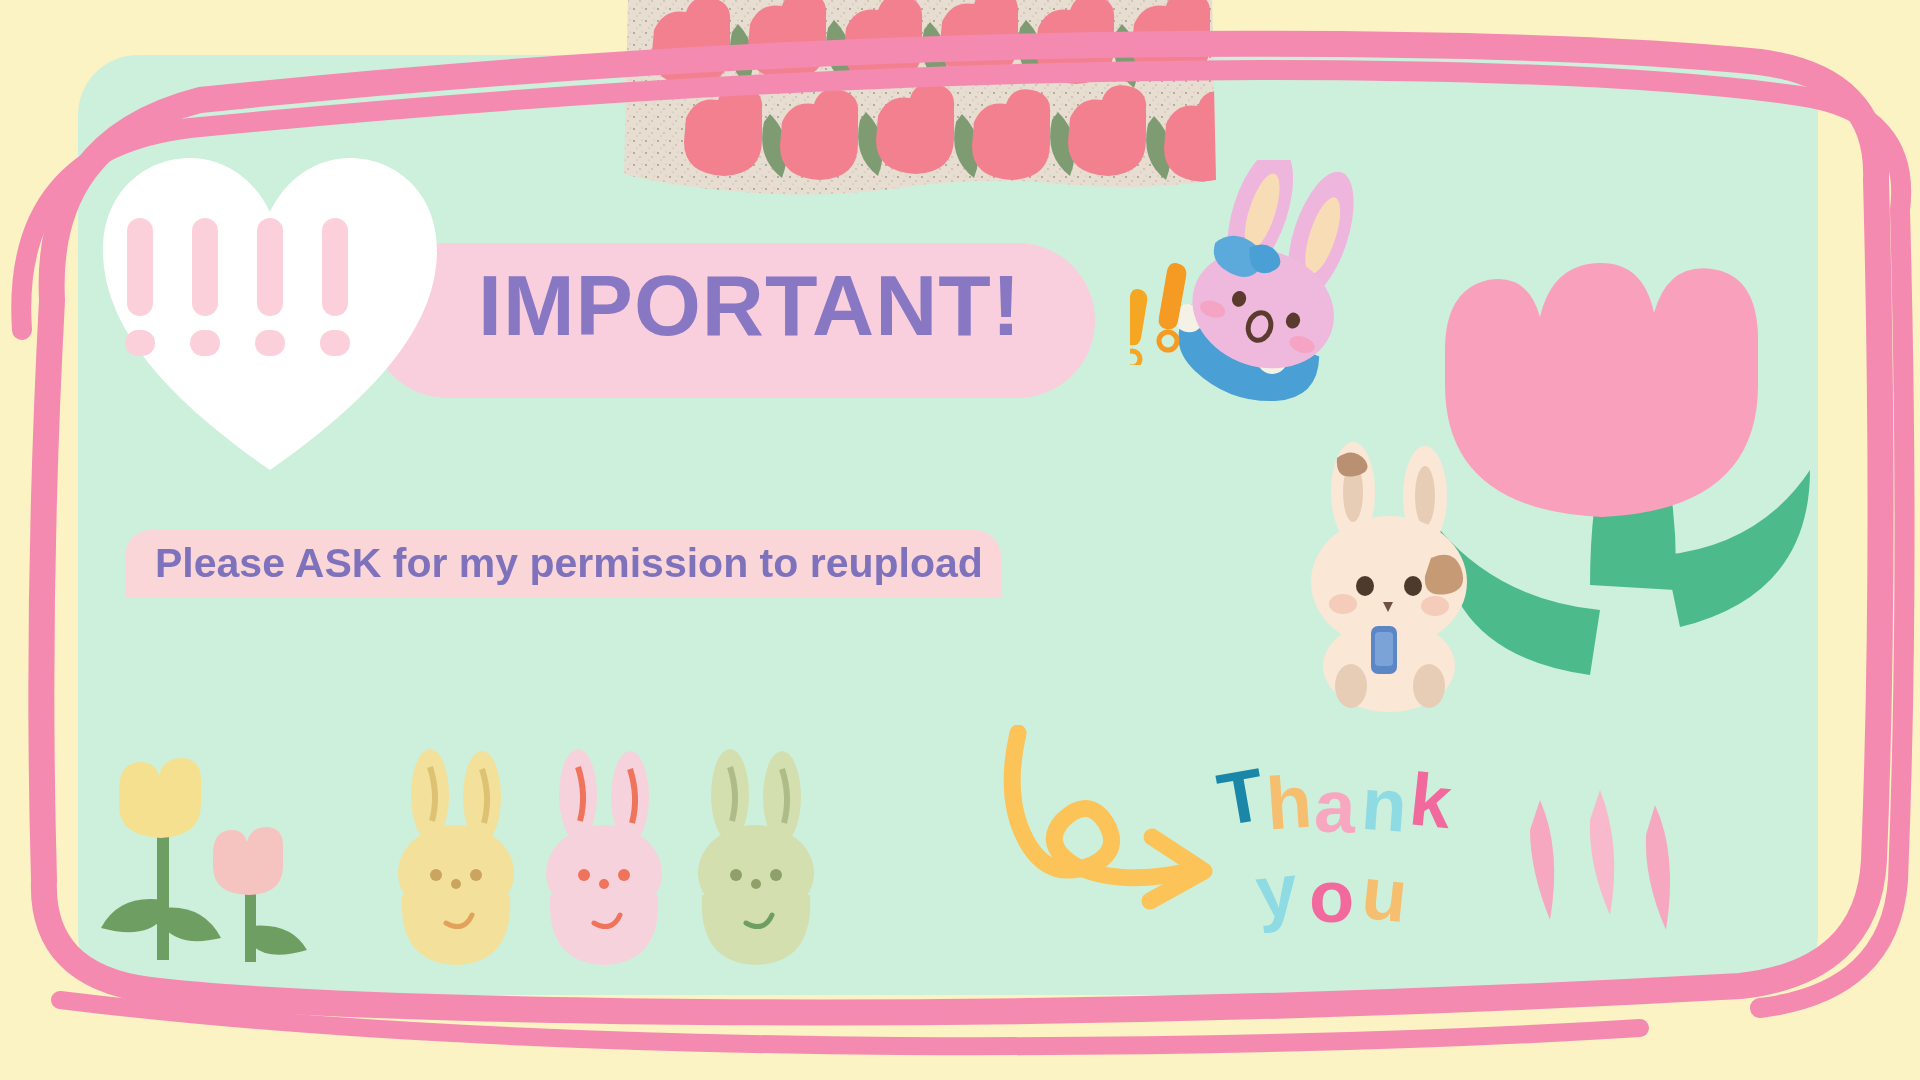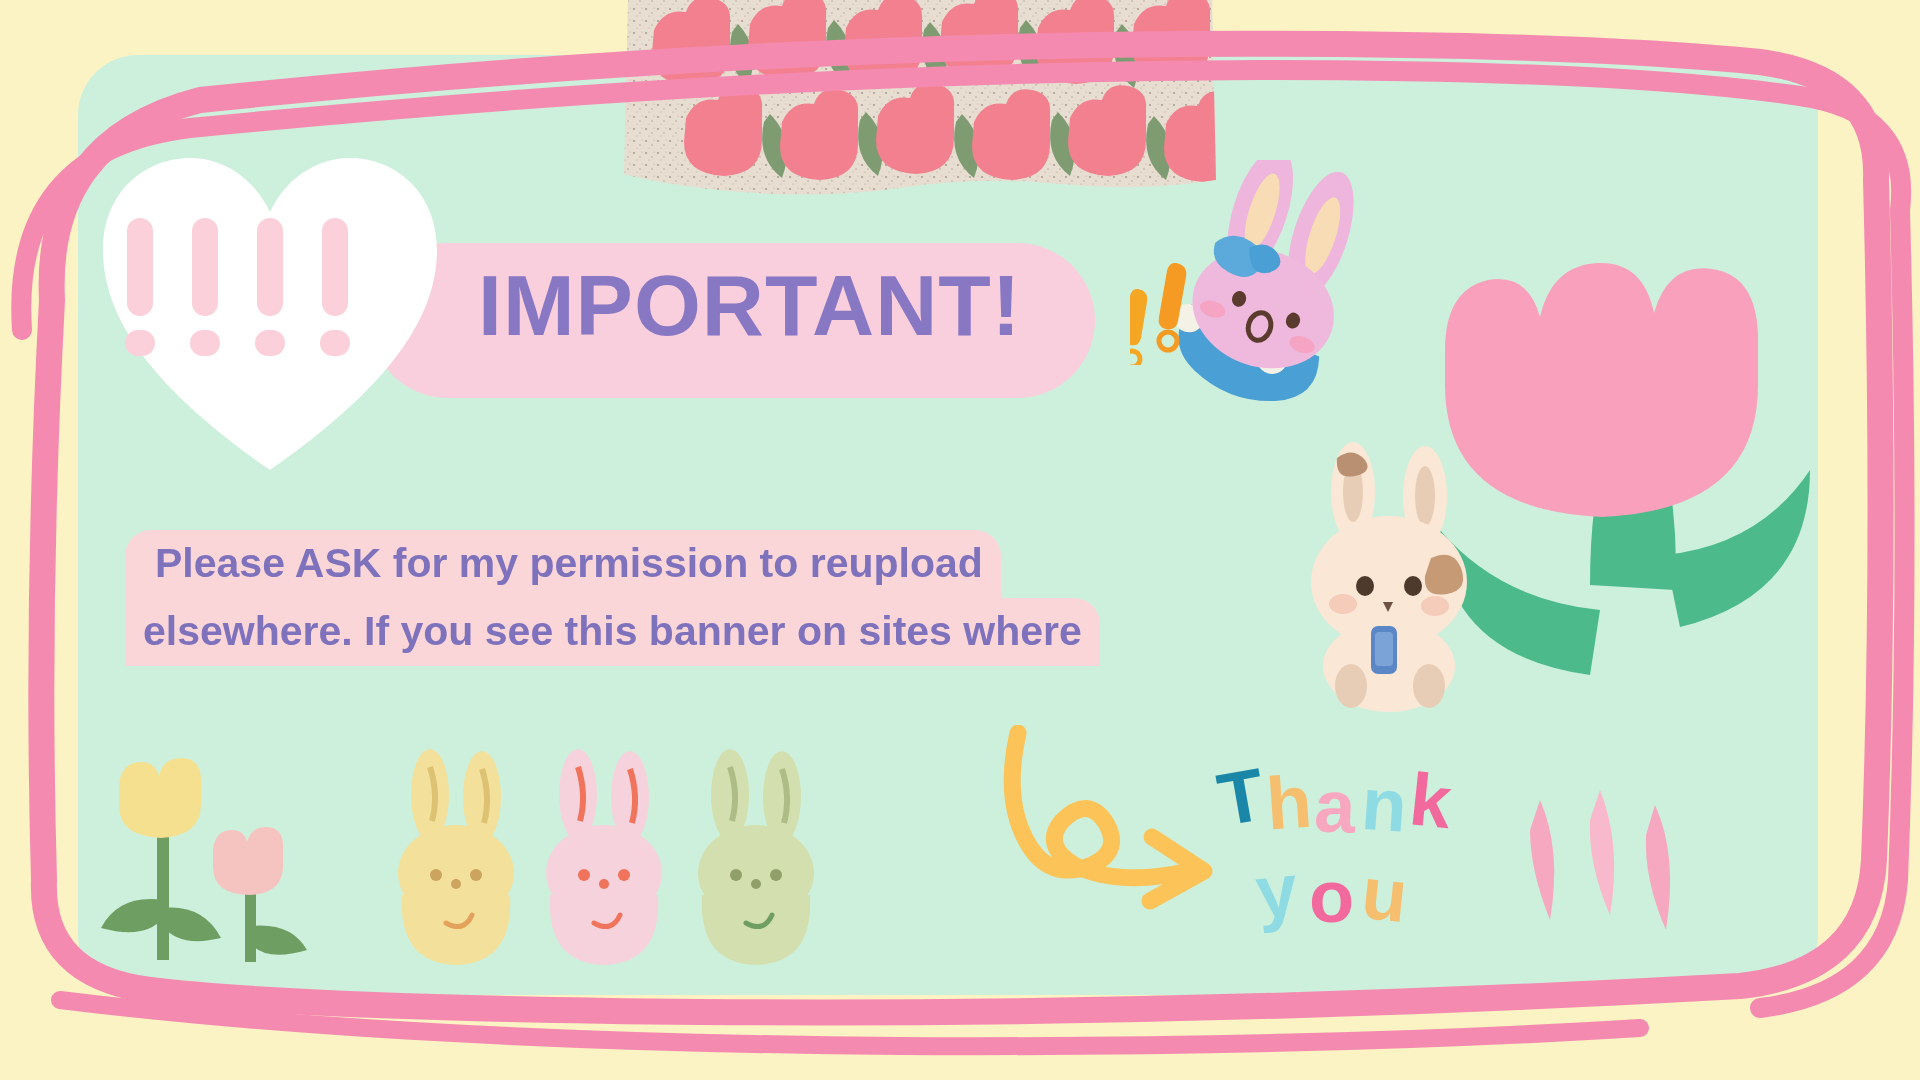--- a/index.html
+++ b/index.html
@@ -197,21 +197,20 @@
       <path d="M98 162 l10 0 l-5 10 z" fill="#6b5243"></path>
       <ellipse cx="58" cy="164" rx="14" ry="10" fill="#f3c6b4" opacity=".85"></ellipse>
       <ellipse cx="150" cy="166" rx="14" ry="10" fill="#f3c6b4" opacity=".85"></ellipse>
       <rect x="86" y="186" width="26" height="48" rx="7" fill="#5b87c7"></rect>
       <rect x="90" y="192" width="18" height="34" rx="4" fill="#7ba3d8"></rect>
     </g>
   </svg>
 
   <div class="body-block">
     <div class="body-line l1"> Please ASK for my permission to reupload</div>
-    <div class="body-line l2">elsewhere. If you see this banner on sites where</div>
   </div>
 
   <svg class="sticker tulips-left" viewBox="0 0 240 220">
     <rect x="62" y="70" width="12" height="140" fill="#6f9e62"></rect>
     <path d="M68 150 q-44 -6 -62 28 q44 12 62 -10 z" fill="#6f9e62"></path>
     <path d="M68 158 q40 -4 58 30 q-42 10 -58 -12 z" fill="#6f9e62"></path>
     <path d="M24 36 q2 -24 22 -24 q14 0 18 14 q4 -18 22 -18 q20 0 20 22 l0 24 q0 32 -40 34 q-42 -2 -42 -32 z" fill="#f5e08f"></path>
     <rect x="150" y="122" width="11" height="90" fill="#6f9e62"></rect>
     <path d="M156 176 q40 -4 56 24 q-40 12 -56 -6 z" fill="#6f9e62"></path>
     <path d="M118 100 q2 -20 19 -20 q12 0 15 12 q4 -15 19 -15 q17 0 17 19 l0 20 q0 28 -34 29 q-36 -1 -36 -28 z" fill="#f6c4c0"></path>

